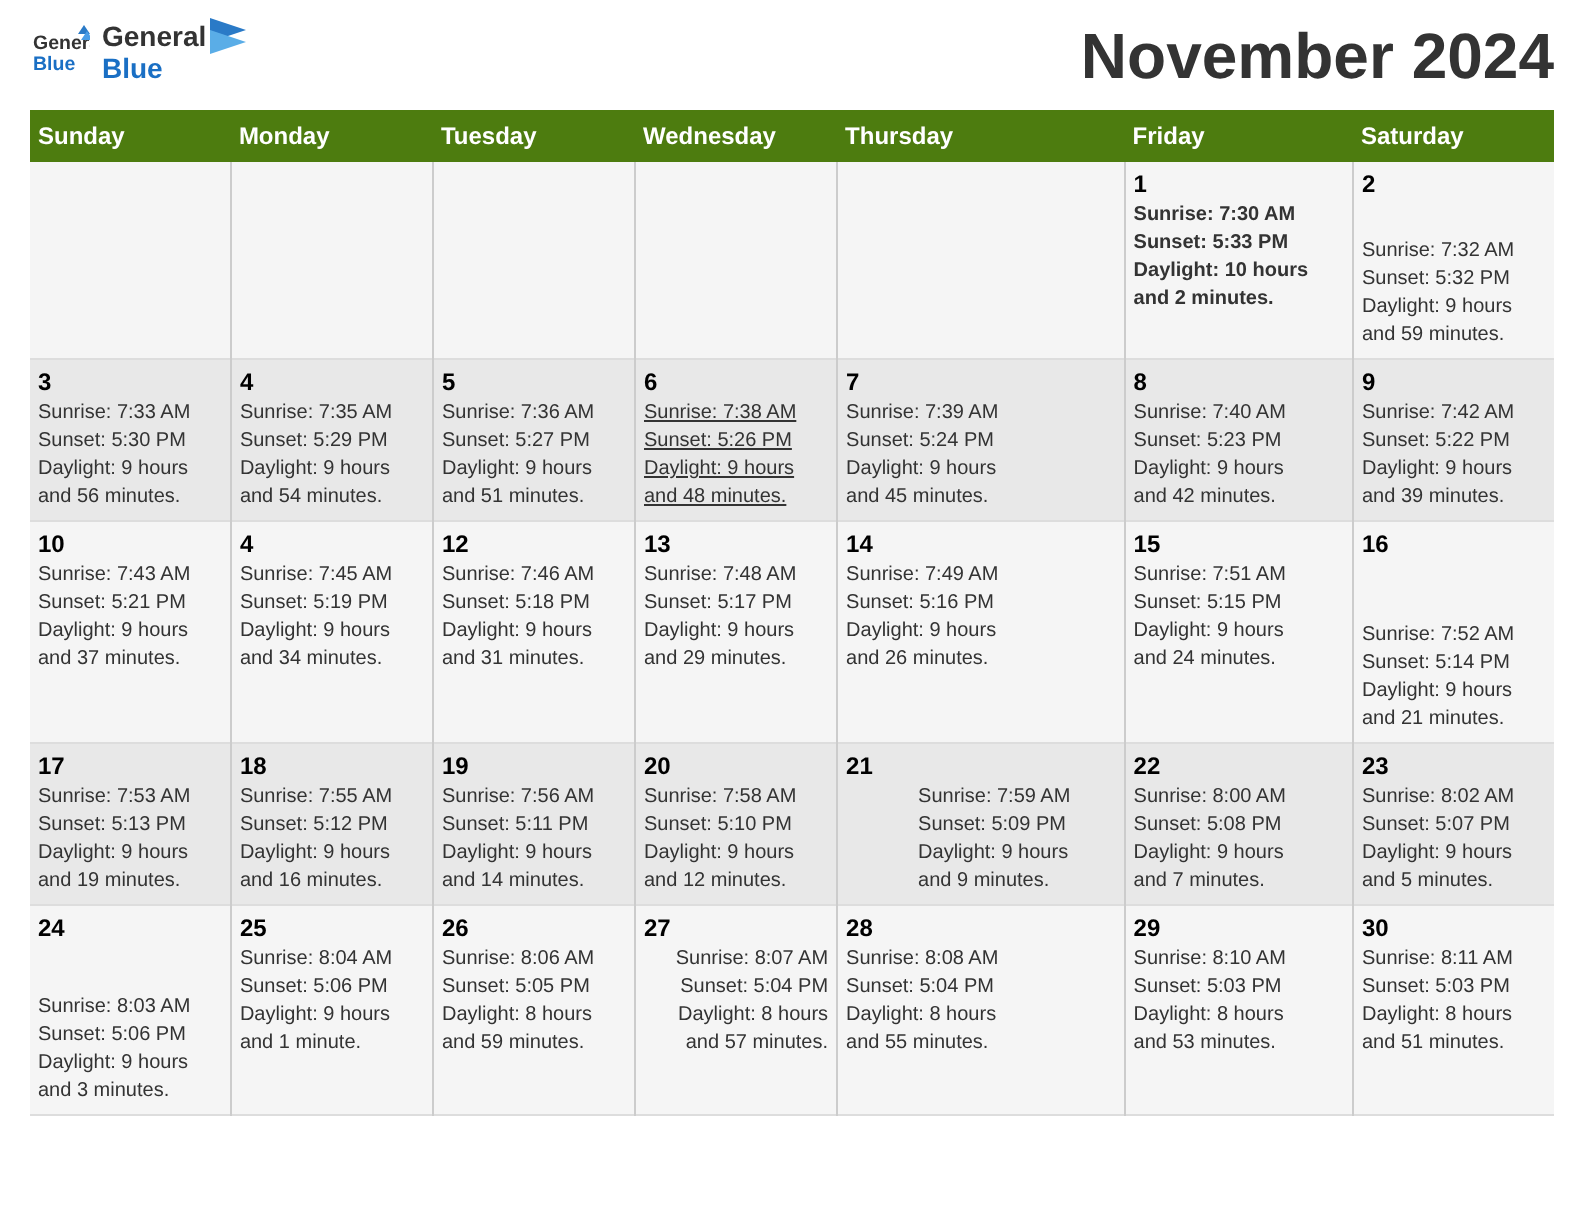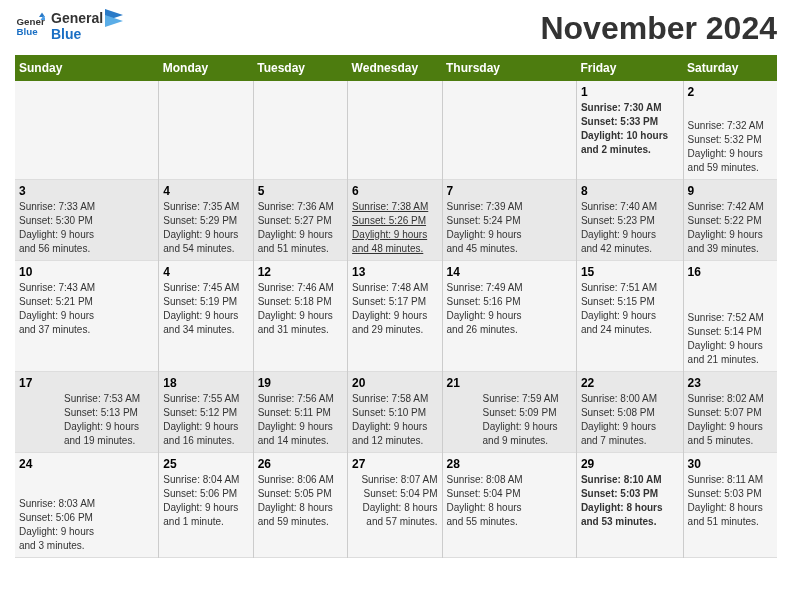--- a/index.html
+++ b/index.html
@@ -246,21 +246,21 @@
             <span class="day-num">16</span>
             <div class="day-info" style="white-space: pre-line; margin-top: 32px;">Sunrise: 7:52 AM
 Sunset: 5:14 PM
 Daylight: 9 hours
 and 21 minutes.</div>
           </td>
         </tr>
         <tr>
           <td>
             <span class="day-num">17</span>
-            <div class="day-info" style="white-space: pre-line; margin-left: 45px;">Sunrise: 7:53 AM
+            <div class="day-info" style="white-space: pre-line;">Sunrise: 7:53 AM
 Sunset: 5:13 PM
 Daylight: 9 hours
 and 19 minutes.</div>
           </td>
           <td>
             <span class="day-num">18</span>
             <div class="day-info" style="white-space: pre-line;">Sunrise: 7:55 AM
 Sunset: 5:12 PM
 Daylight: 9 hours
 and 16 minutes.</div>
@@ -332,21 +332,21 @@
           </td>
           <td>
             <span class="day-num">28</span>
             <div class="day-info" style="white-space: pre-line;">Sunrise: 8:08 AM
 Sunset: 5:04 PM
 Daylight: 8 hours
 and 55 minutes.</div>
           </td>
           <td>
             <span class="day-num">29</span>
-            <div class="day-info" style="white-space: pre-line; font-weight: bold;">Sunrise: 8:10 AM
+            <div class="day-info" style="white-space: pre-line;">Sunrise: 8:10 AM
 Sunset: 5:03 PM
 Daylight: 8 hours
 and 53 minutes.</div>
           </td>
           <td>
             <span class="day-num">30</span>
             <div class="day-info" style="white-space: pre-line;">Sunrise: 8:11 AM
 Sunset: 5:03 PM
 Daylight: 8 hours
 and 51 minutes.</div>

